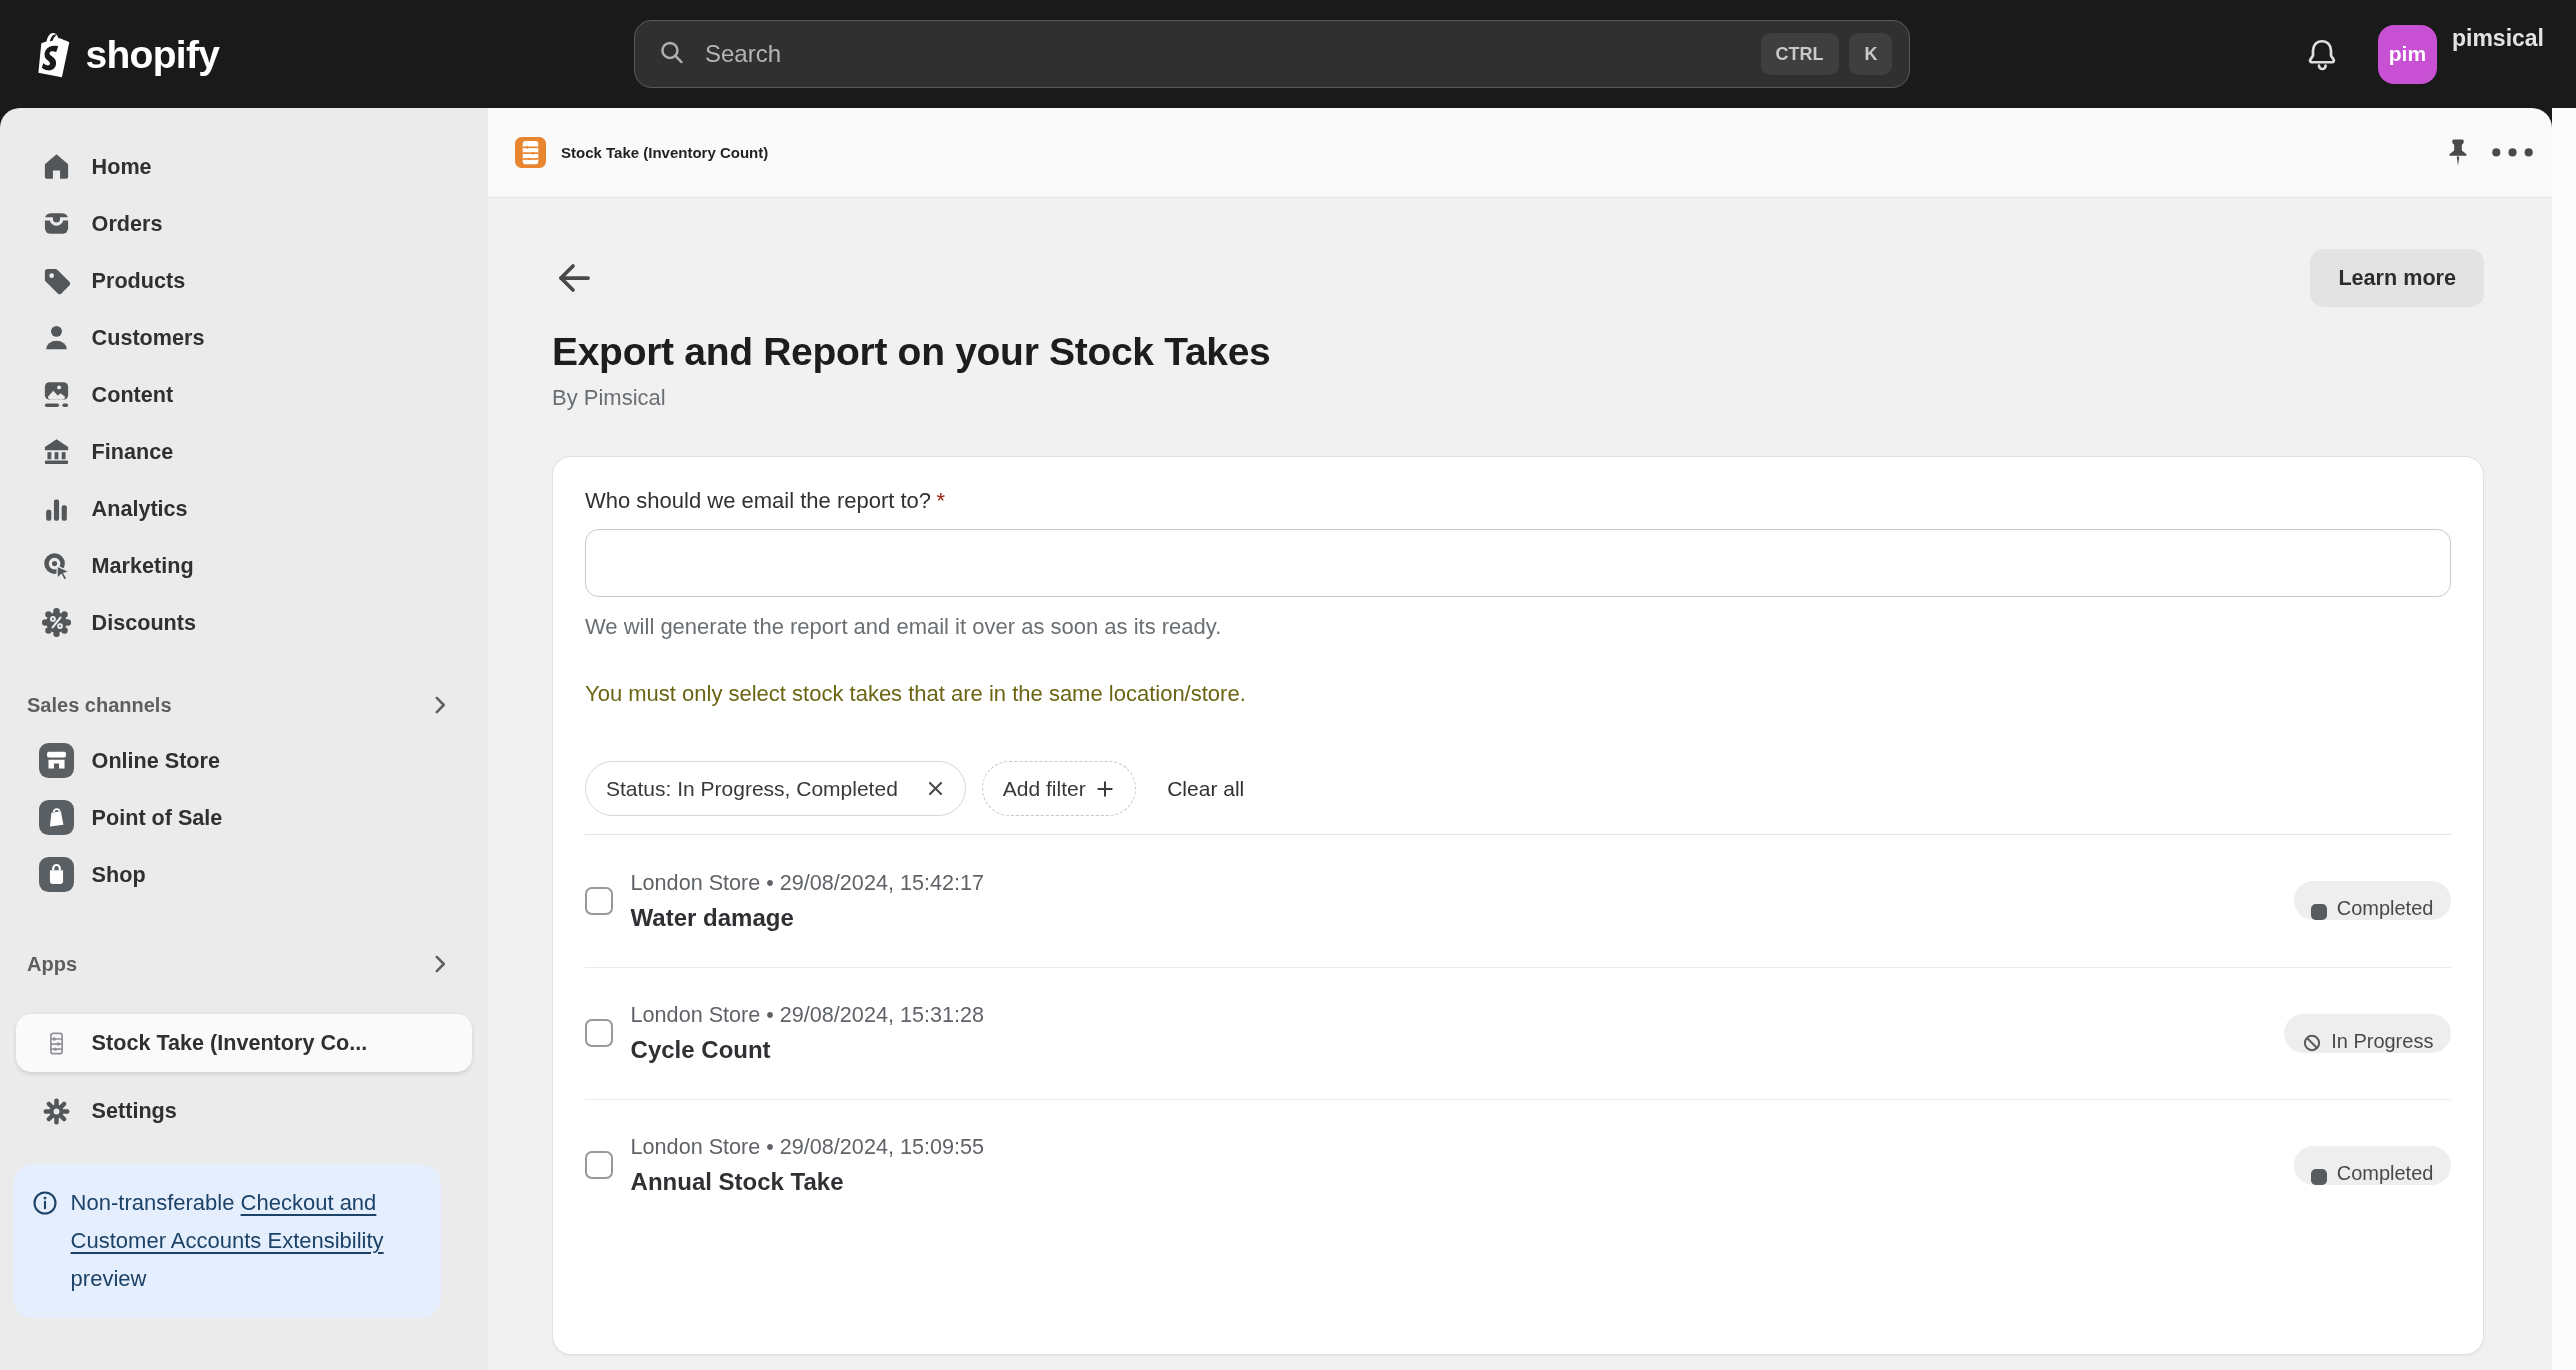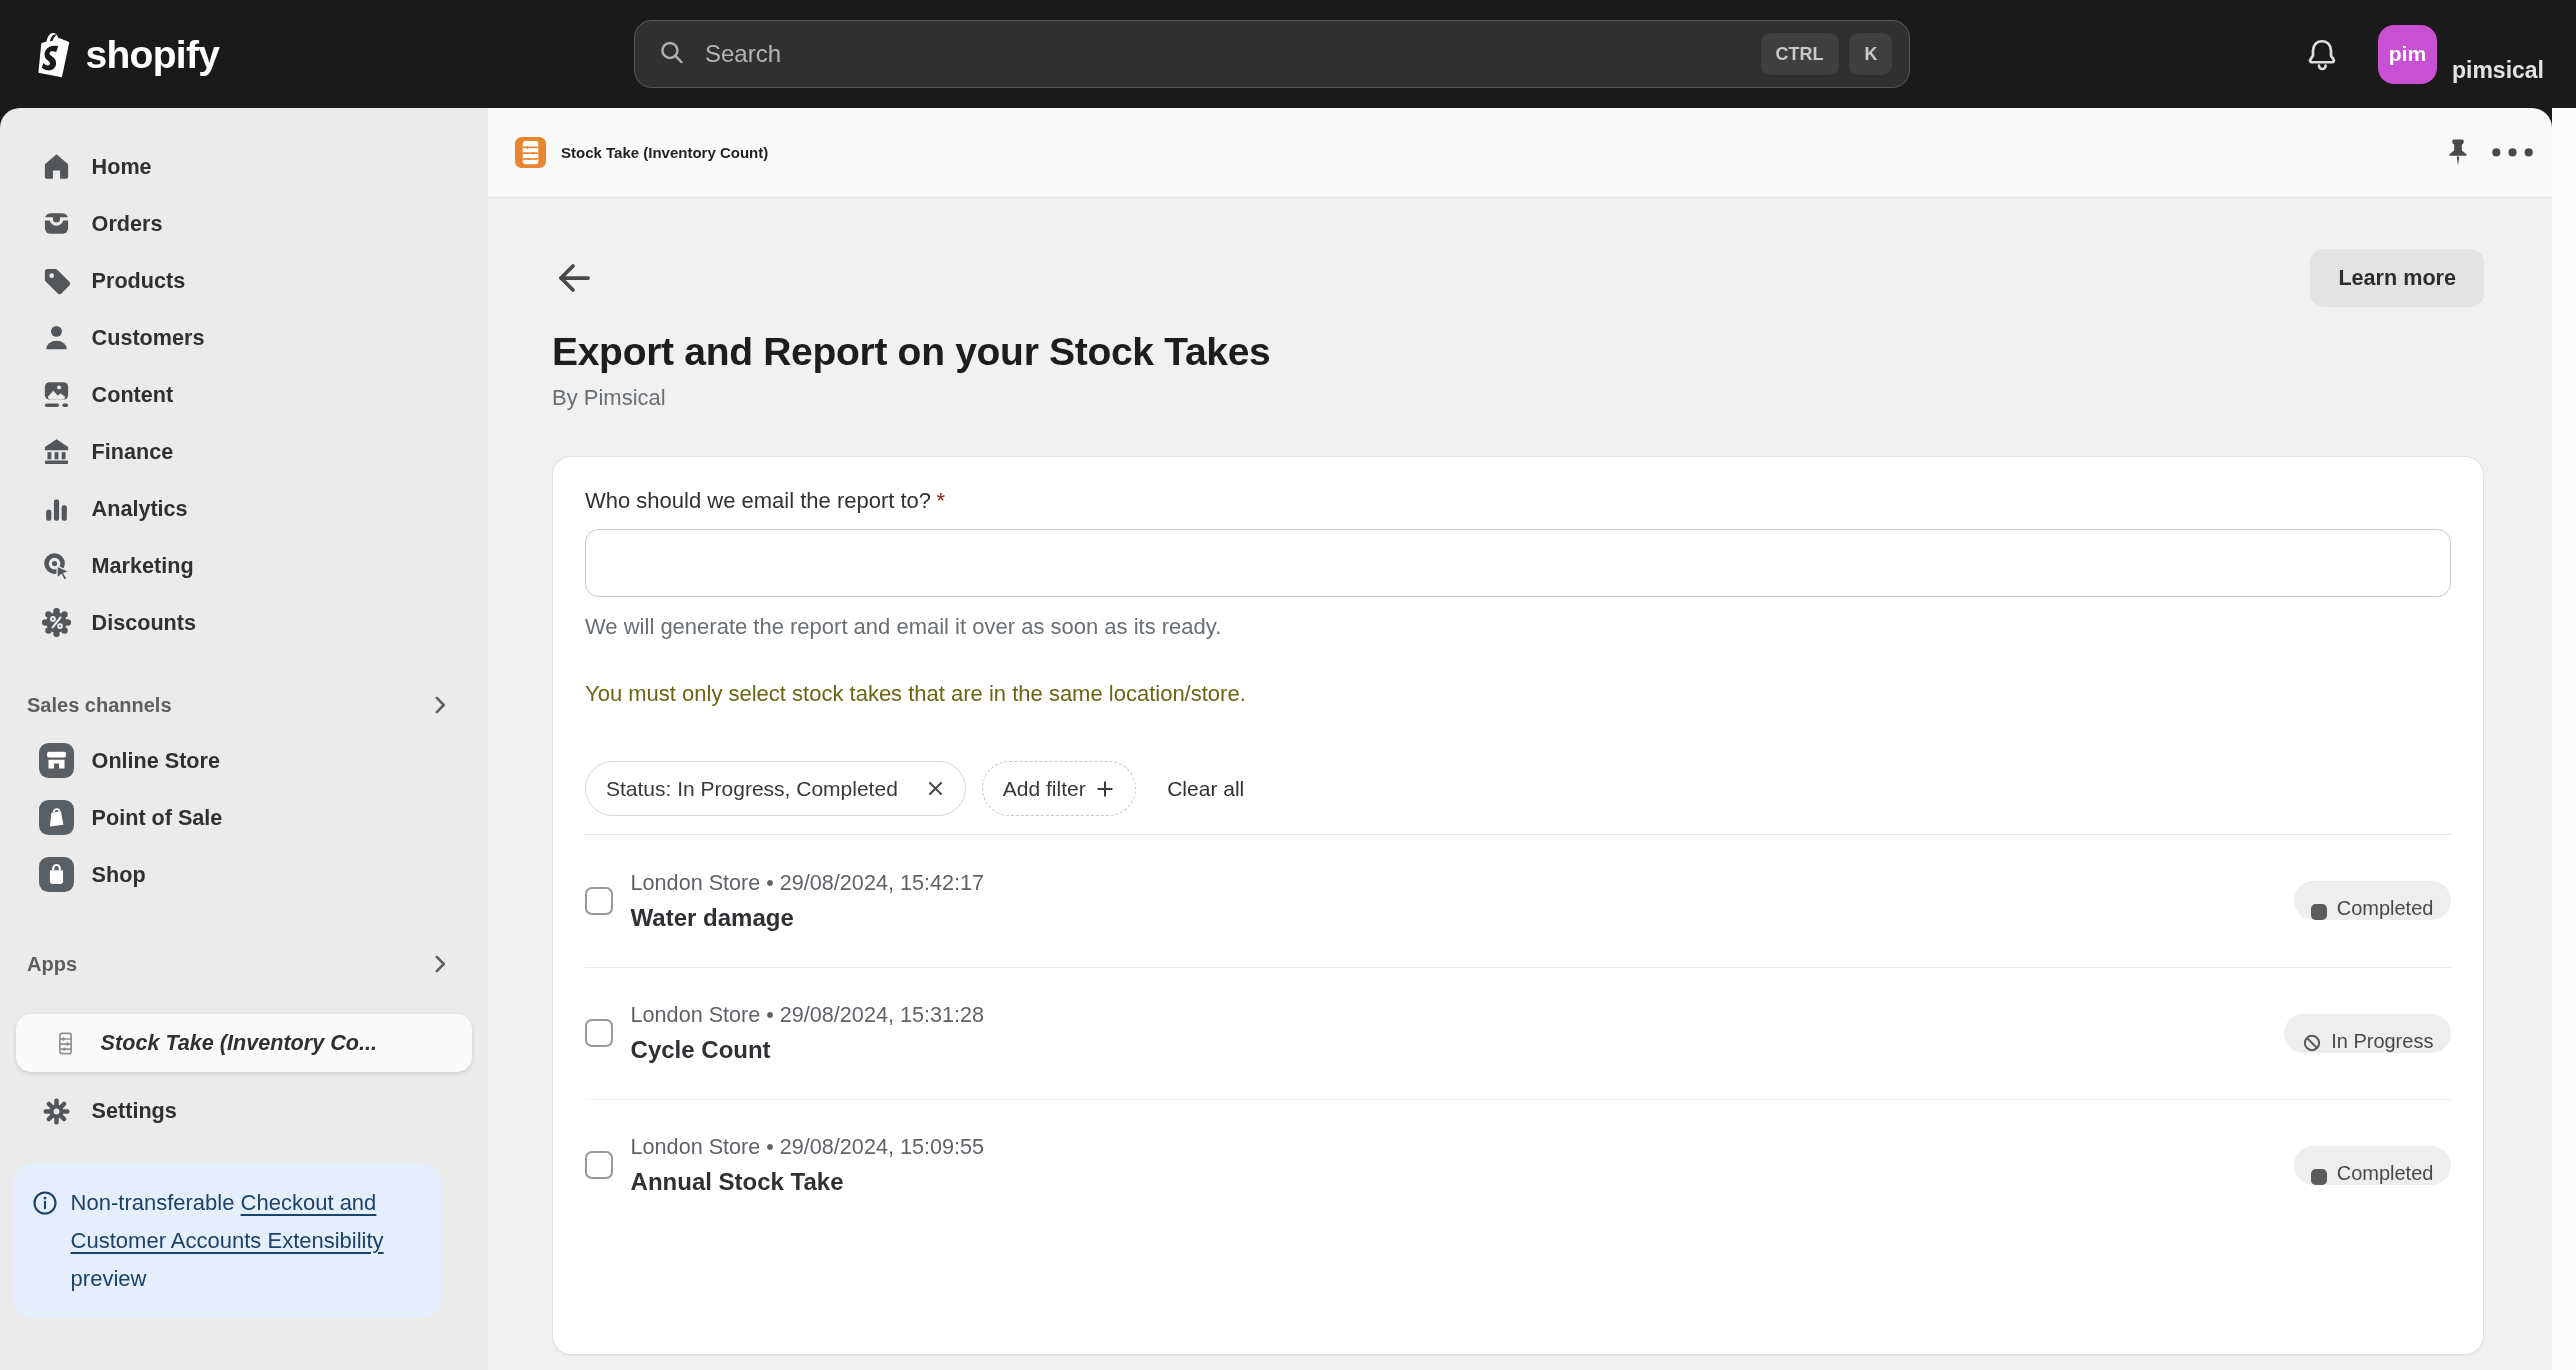--- a/index.html
+++ b/index.html
@@ -30,22 +30,22 @@
   
   .sidebar { width:488px; background:#ebebeb; border-top-left-radius:20px; padding-top:30px; flex:none; position:relative; }
   .nav-item { height:57px; display:flex; align-items:center; padding-left:39px; gap:17.6px; font-size:21.6px; font-weight:600;
     color:#303030; cursor:pointer; }
   .nav-ic { width:35px; height:35px; display:flex; align-items:center; justify-content:center; flex:none; }
   .sec-head { height:54px; display:flex; align-items:center; padding:0 35px 0 27px; color:#5e5e5e; font-size:20px; font-weight:700; }
   .sec-head .chev { margin-left:auto; display:flex; cursor:pointer; }
   .sec-sales { margin-top:27px; }
   .sec-apps { margin-top:34px; }
   .app-pill { margin:23px 16px 0; height:58px; background:#fafafa; border-radius:15px; box-shadow:0 1.4px 4px rgba(0,0,0,.12);
-    display:flex; align-items:center; padding-left:32px; gap:17.6px; font-size:21.6px; font-weight:700; color:#303030; cursor:pointer;
-    white-space:nowrap; overflow:hidden;font-style:italic; }
+    display:flex; align-items:center; padding-left:23px; gap:17.6px; font-size:21.6px; font-weight:700; color:#303030; cursor:pointer;
+    white-space:nowrap; overflow:hidden; }
   .settings-item { margin-top:10.8px; }
   .notice { margin:24px 0 0 13px; width:428px; background:#e5eefc; border-radius:20px; padding:20px 19px 20px 17.6px;
     display:flex; gap:12px; }
   .notice-text { color:#1c4268; font-size:22px; font-weight:500; line-height:38px; }
   .notice-text .lnk { text-decoration:underline; text-underline-offset:4px; text-decoration-thickness:1.7px; cursor:pointer; }
 
   
   .main { flex:1; display:flex; flex-direction:column; min-width:0; }
   .titlebar { height:90px; background:#fafafa; border-top-right-radius:20px; border-bottom:1.4px solid #e4e4e4;
     display:flex; align-items:center; padding:0 15px 0 27px; flex:none; }
@@ -120,21 +120,21 @@
     </span>
   </div>
 
   <div class="topright">
     <span class="bell">
       <svg width="36" height="36" viewBox="0 0 24 24" fill="none" stroke="#dedede" stroke-width="1.8" stroke-linejoin="round" stroke-linecap="round">
         <path d="M12 3.5c-3.6 0-6 2.7-6 6.2V13l-1.8 2.8c-.4.7 0 1.7 1 1.7h13.6c1 0 1.4-1 1-1.7L18 13V9.7c0-3.5-2.4-6.2-6-6.2z"></path>
         <path d="M10 19.8a2.2 2.2 0 0 0 4.4 0"></path>
       </svg>
     </span>
-    <div style="display:flex;align-items:flex-end;cursor:pointer;">
+    <div style="display:flex;align-items:flex-start;cursor:pointer;">
       <span class="avatar">
         <span>pim</span>
       </span>
       <span class="username">pimsical</span>
     </div>
   </div>
 </div>
 
 <div class="frame">
 

